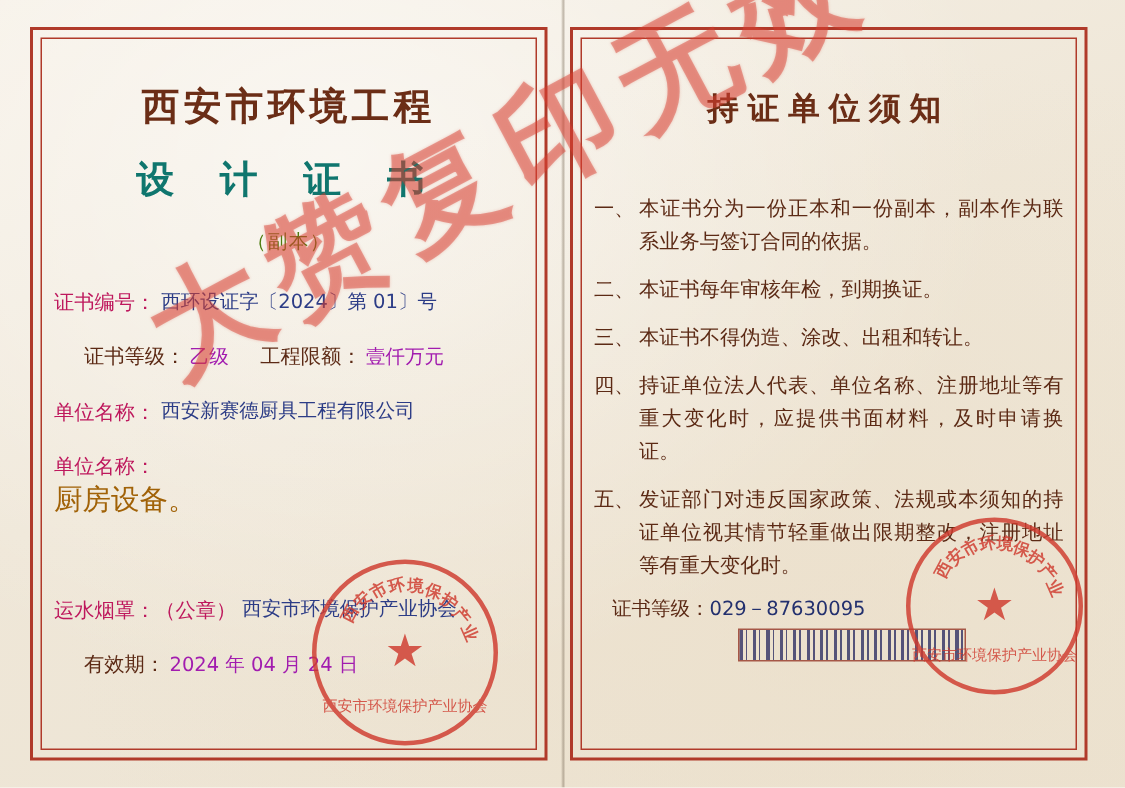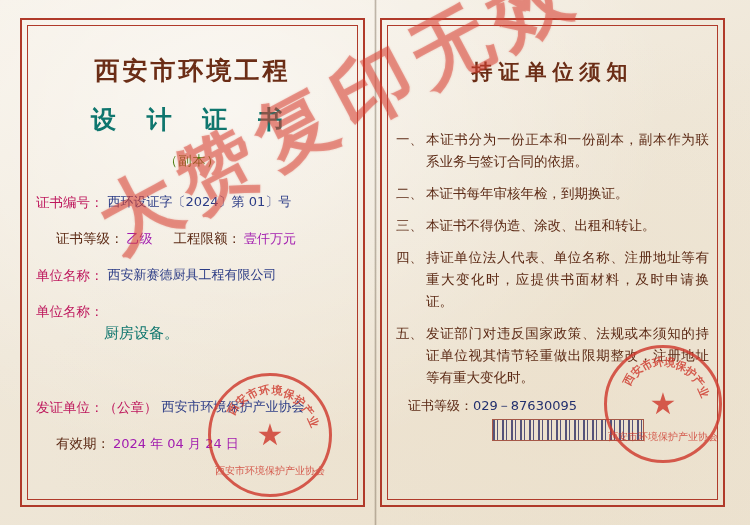--- a/index.html
+++ b/index.html
@@ -136,24 +136,23 @@
     flex-wrap: wrap;
     gap: 0 4px;
     margin-left: 20px;
   }
   .seg { display: flex; align-items: baseline; }
   .seg .lab { color: #5c2a15; white-space: nowrap; }
   .seg .val { color: #a21caf; font-family: "DejaVu Sans","Liberation Sans",sans-serif; font-size: 13px; padding: 0 3px; }
 
   .cat-wrap { margin-bottom: 10px; }
   .cat-second {
-    margin-left: 68px;
-    color: #0f766e;
+    color: #a16207;
     font-family: "DejaVu Sans", "Liberation Sans", sans-serif;
-    font-size: 15px;
+    font-size: 19px;
     line-height: 20px;
   }
 
   .issuer-row { margin-top: 54px; }
   .validity-row { margin-top: 6px; gap: 17px; }
 
   
   .notice-title {
     text-align: center;
     font-family: "DejaVu Serif", "Liberation Serif", serif;
@@ -331,21 +330,21 @@
         </div>
 
         <div class="cat-wrap">
           <div class="field-row" style="margin-bottom:2px;">
             <span class="field-label">单位名称：</span>
           </div>
           <div class="cat-second">厨房设备。</div>
         </div>
 
         <div class="field-row issuer-row">
-          <span class="field-label">发证单位：（公章）</span>
+          <span class="field-label">运水烟罩：（公章）</span>
           <span class="field-value">西安市环境保护产业协会</span>
         </div>
 
         <div class="field-inline validity-row">
           <span class="seg">
             <span class="lab">有效期：</span>
             <span class="val">2024 年  04 月  24 日</span>
           </span>
         </div>
 

